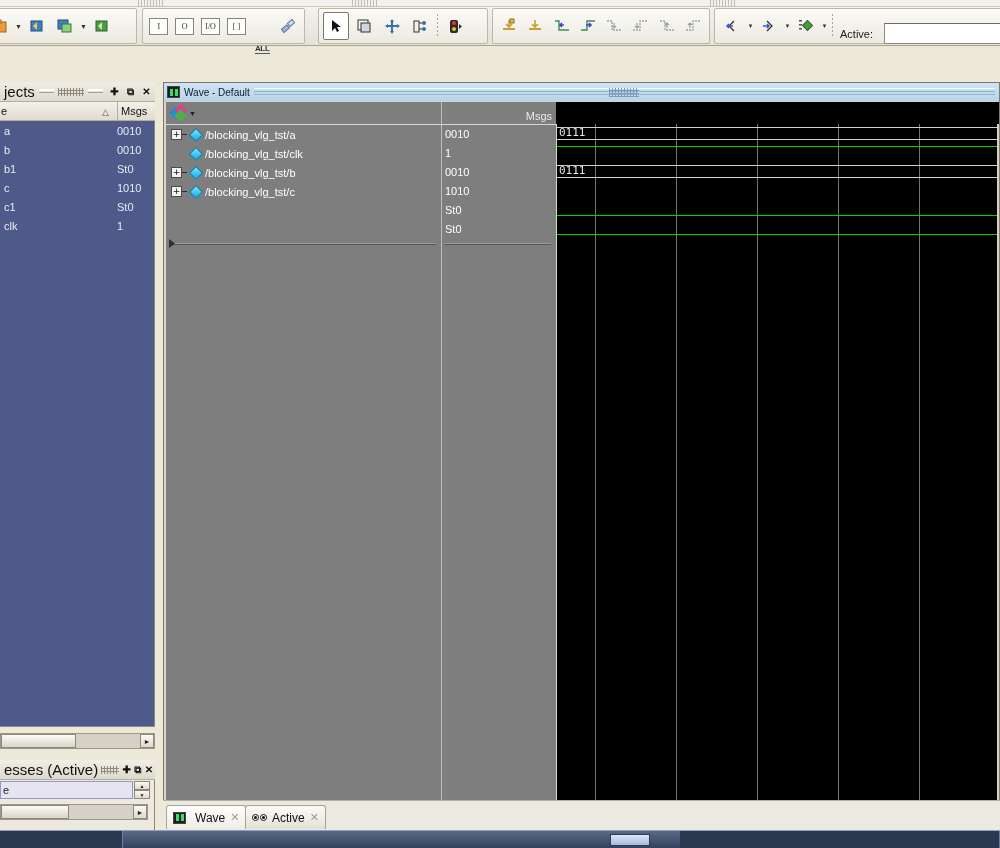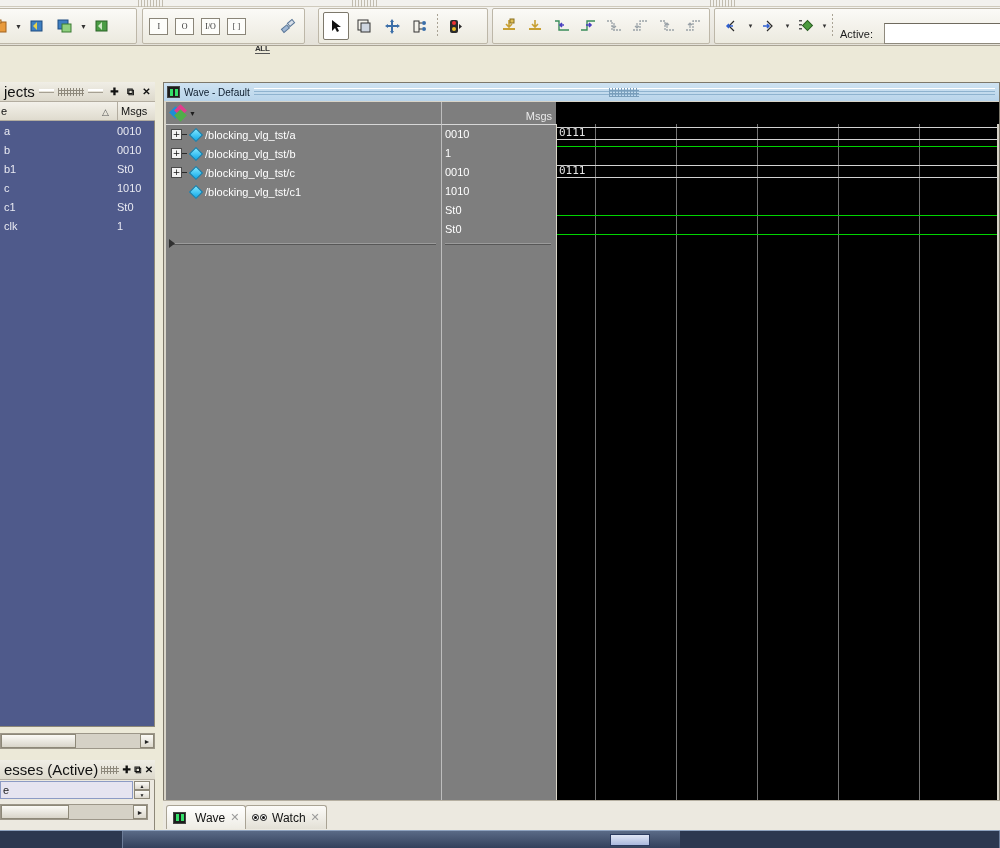--- a/index.html
+++ b/index.html
@@ -595,36 +595,36 @@
     </div>
 
     <div class="names-col">
       <div class="sig-row">
         <span class="plus-box">+</span>
         <span class="tree-dash"></span>
         <span class="diamond"></span>
         <span class="sig-name">/blocking_vlg_tst/a</span>
       </div>
       <div class="sig-row">
+        <span class="plus-spacer"></span>
+        <span class="tree-dash" style="background:transparent"></span>
+        <span class="diamond"></span>
+        <span class="sig-name">/blocking_vlg_tst/clk</span>
+      </div>
+      <div class="sig-row">
         <span class="plus-box">+</span>
         <span class="tree-dash"></span>
         <span class="diamond"></span>
         <span class="sig-name">/blocking_vlg_tst/b</span>
       </div>
       <div class="sig-row">
         <span class="plus-box">+</span>
         <span class="tree-dash"></span>
         <span class="diamond"></span>
         <span class="sig-name">/blocking_vlg_tst/c</span>
-      </div>
-      <div class="sig-row">
-        <span class="plus-spacer"></span>
-        <span class="tree-dash" style="background:transparent"></span>
-        <span class="diamond"></span>
-        <span class="sig-name">/blocking_vlg_tst/c1</span>
       </div>
       <div class="names-divider" style="top:118px"></div>
       <div class="names-handle" style="top:114px"></div>
     </div>
 
     <div class="msgs-col">
       <div class="msg-row">0010</div>
       <div class="msg-row">1</div>
       <div class="msg-row">0010</div>
       <div class="msg-row">1010</div>
@@ -731,21 +731,21 @@
           <i></i>
         </span>
       <span>Wave</span>
       <span class="tab-close">✕</span>
     </div>
     <div class="tab" style="left:82px;">
       <span class="eye-ico">
           <i></i>
           <i></i>
         </span>
-      <span>Watch</span>
+      <span>Active</span>
       <span class="tab-close">✕</span>
     </div>
   </div>
 
   <div class="taskbar">
     <div class="tb-seg" style="left:0; width:123px;"></div>
     <div class="tb-seg" style="left:680px; width:320px;"></div>
     <div class="tb-active" style="left:610px;"></div>
   </div>
 

